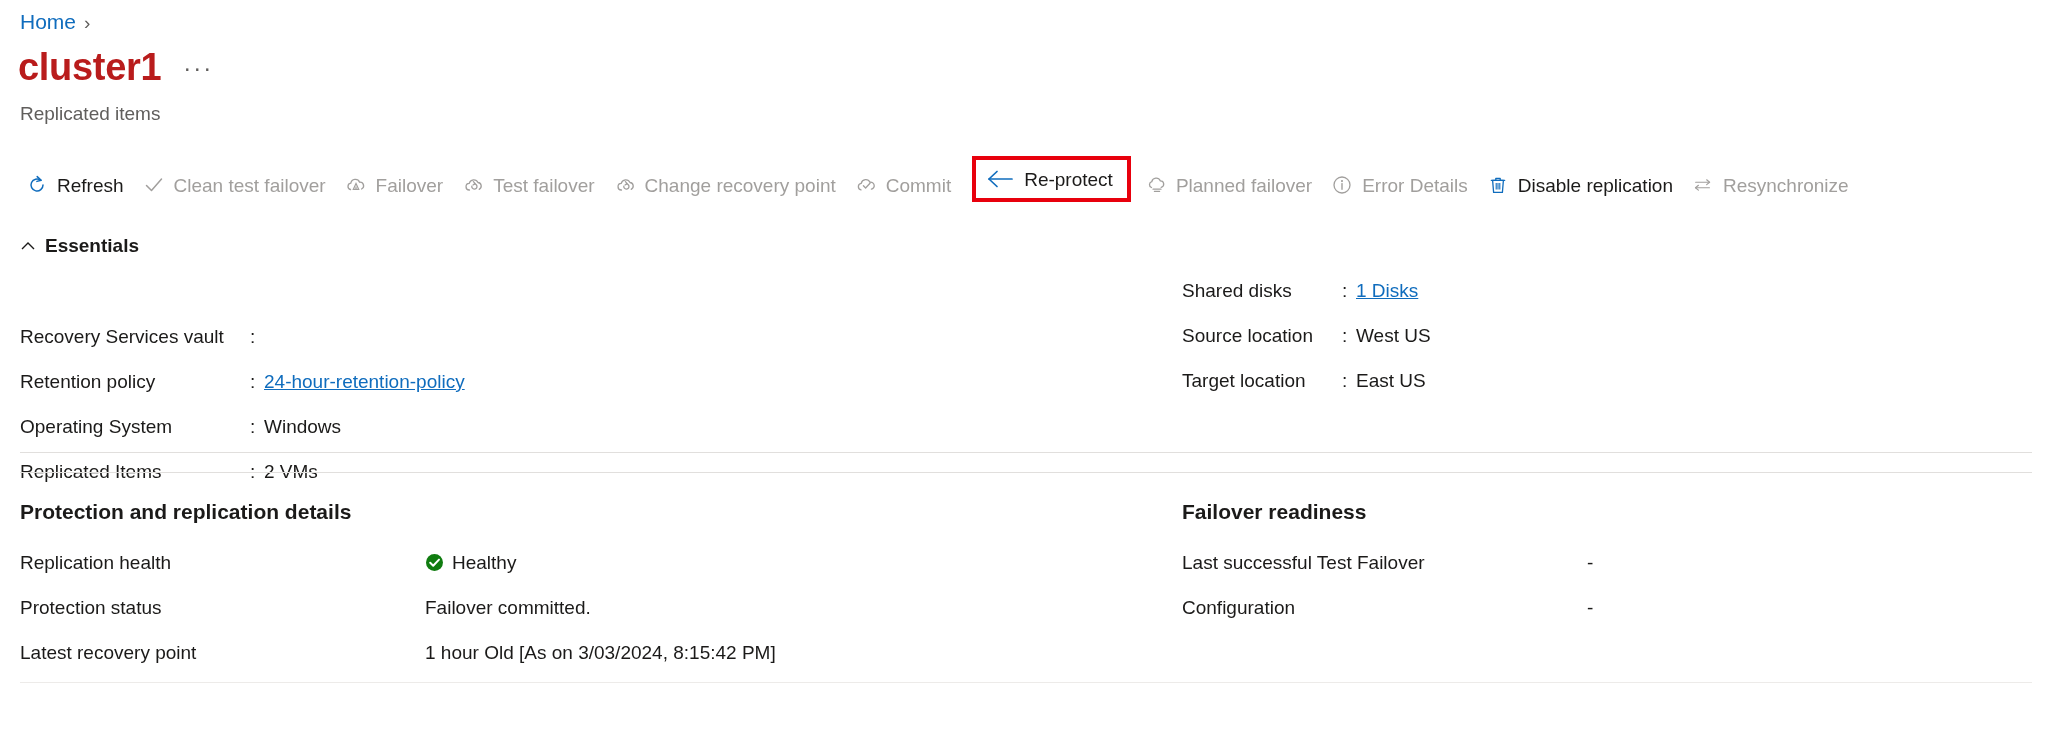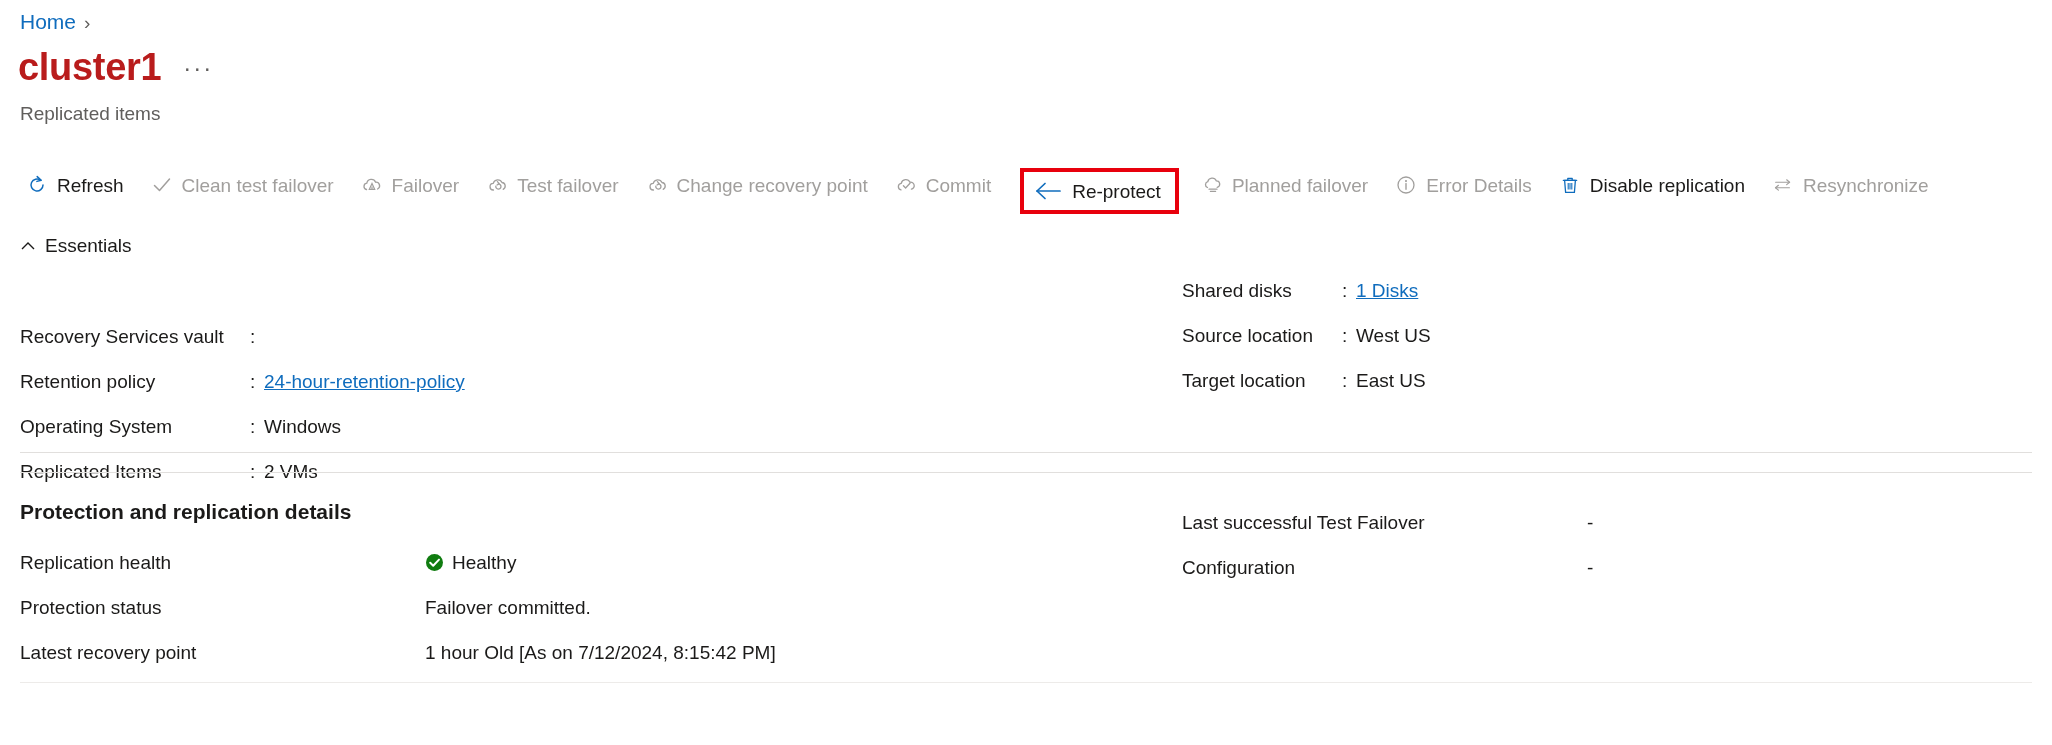--- a/index.html
+++ b/index.html
@@ -62,22 +62,22 @@
     font-size: 19px;
     color: #605e5c;
   }
 
   
   .command-bar {
     position: absolute;
     left: 20px; top: 168px;
     height: 34px;
     display: flex;
-    align-items: flex-start;
-    gap: 8px;
+    align-items: flex-end;
+    gap: 0;
   }
   .cmd {
     display: flex;
     align-items: center;
     gap: 9px;
     padding: 4px 13px 4px 6px;
     font-size: 19px;
     white-space: nowrap;
     background: transparent;
     border: none;
@@ -100,21 +100,21 @@
     color: #1b1a19;
     cursor: pointer;
   }
 
   
   .essentials-head {
     position: absolute;
     left: 20px; top: 235px;
     display: flex; align-items: center; gap: 9px;
     font-size: 19px;
-    font-weight: 400;
+    font-weight: 700;
     color: #1b1a19;
     cursor: pointer;
   }
   .chev { width: 16px; height: 16px; display: inline-flex; align-items: center; justify-content: center; }
 
   
   .ess-left {
     position: absolute;
     left: 20px; top: 280px;
     width: 560px;
@@ -383,27 +383,28 @@
       </div>
       <div class="d-row">
         <span class="d-k">Protection status</span>
         <span class="d-v">
           <span>Failover committed.</span>
         </span>
       </div>
       <div class="d-row">
         <span class="d-k">Latest recovery point</span>
         <span class="d-v">
-          <span>1 hour Old [As on 7/12/2024, 8:15:42 PM]</span>
+          <span>1 hour Old [As on 3/03/2024, 8:15:42 PM]</span>
         </span>
       </div>
     </div>
 </div>
 
 <div class="sec-right">
+  <div class="sec-title">Failover readiness</div>
   <div id="fail-rows">
       <div class="d-row">
         <span class="d-k">Last successful Test Failover</span>
         <span class="d-v">
           <span>-</span>
         </span>
       </div>
       <div class="d-row">
         <span class="d-k">Configuration</span>
         <span class="d-v">

